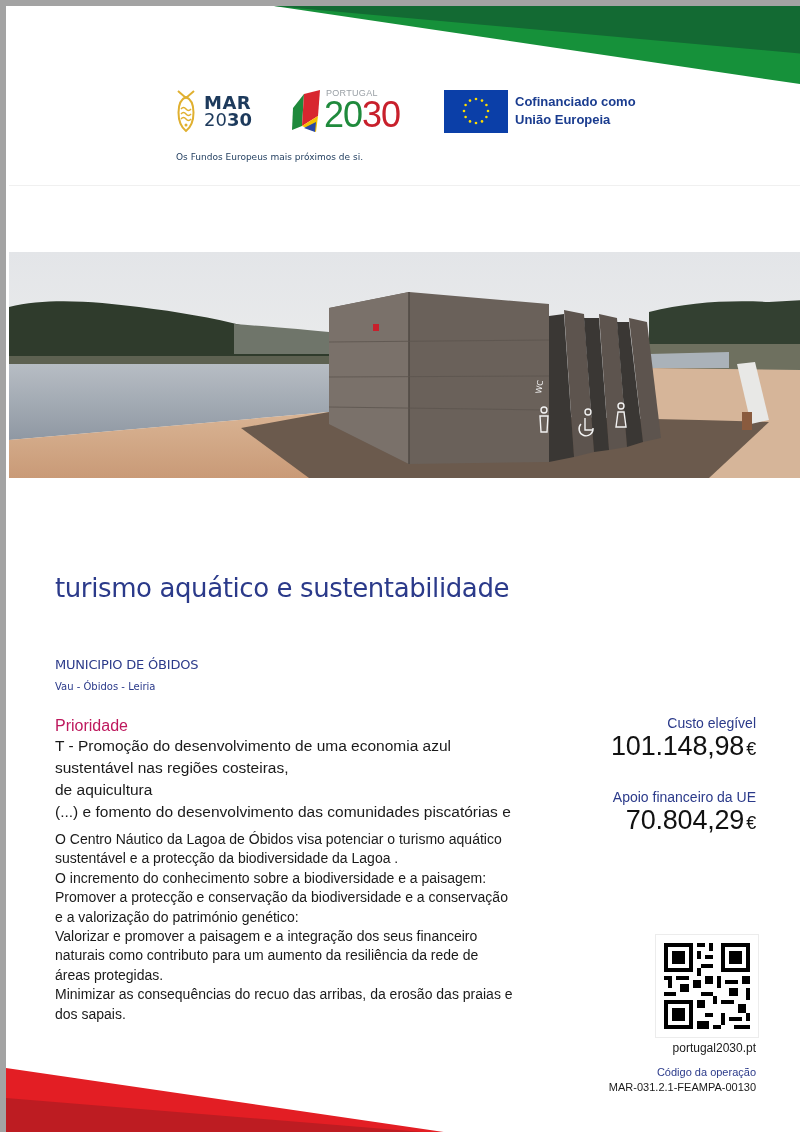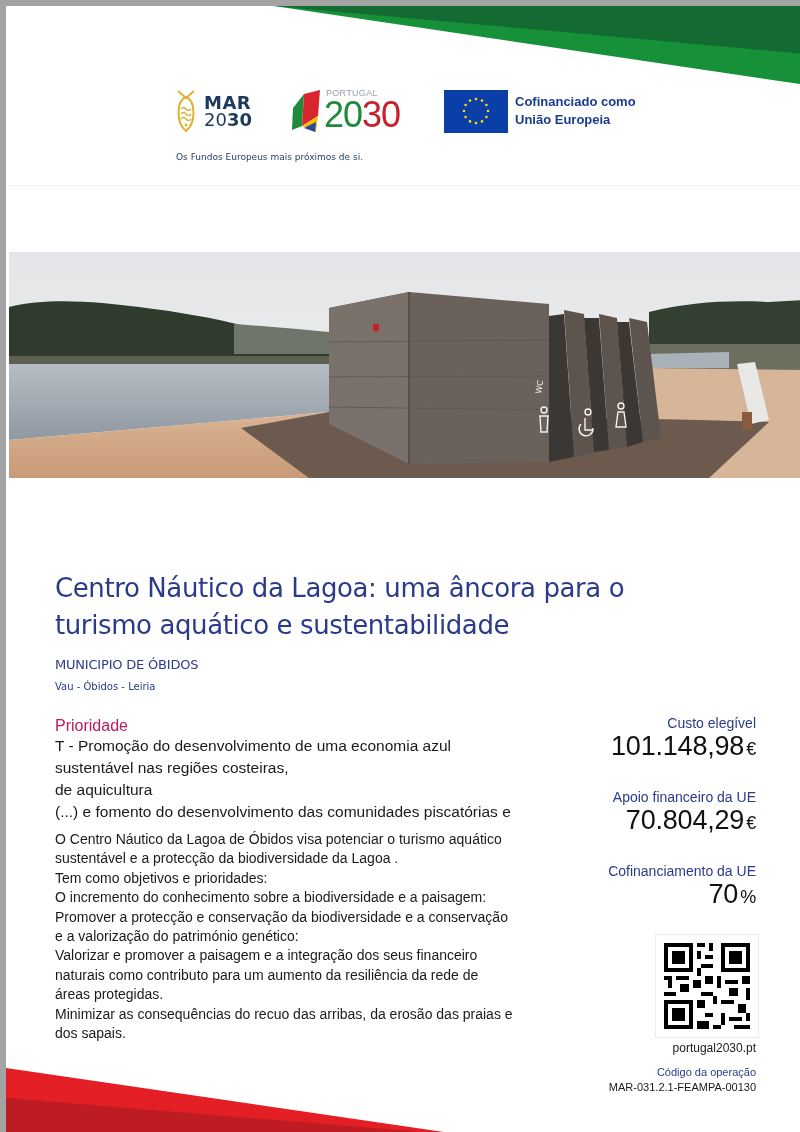--- a/index.html
+++ b/index.html
@@ -166,59 +166,53 @@
         <circle cx="612" cy="154" r="3"></circle>
           <path d="M609 160 L615 160 L617 175 L607 175 Z"></path>
       </g>
 
       <polygon points="728,112 746,110 760,168 742,172" fill="#e8e8e6"></polygon>
       <rect x="733" y="160" width="10" height="18" fill="#8a5b3e"></rect>
     </svg>
   </div>
 
   <div class="title">
-    <div>Centro Náutico da Lagoa: uma âncora para o</div>
     <div>turismo aquático e sustentabilidade</div>
   </div>
   <div class="municipio">MUNICIPIO DE ÓBIDOS</div>
   <div class="local">Vau - Óbidos - Leiria</div>
 
   <div class="prioridade-label">Prioridade</div>
   <div class="prioridade-text">
     <div>T - Promoção do desenvolvimento de uma economia azul</div>
     <div>sustentável nas regiões costeiras,</div>
     <div>de aquicultura</div>
     <div>(...) e fomento do desenvolvimento das comunidades piscatórias e</div>
   </div>
 
   <div class="descricao">
     <div>O Centro Náutico da Lagoa de Óbidos visa potenciar o turismo aquático</div>
     <div>sustentável e a protecção da biodiversidade da Lagoa .</div>
-    <div>Tem como objetivos e prioridades:</div>
     <div>O incremento do conhecimento sobre a biodiversidade e a paisagem:</div>
     <div>Promover a protecção e conservação da biodiversidade e a conservação</div>
     <div>e a valorização do património genético:</div>
     <div>Valorizar e promover a paisagem e a integração dos seus financeiro</div>
     <div>naturais como contributo para um aumento da resiliência da rede de</div>
     <div>áreas protegidas.</div>
     <div>Minimizar as consequências do recuo das arribas, da erosão das praias e</div>
     <div>dos sapais.</div>
   </div>
 
   <div class="finance" style="top:709px;">
     <div class="lbl">Custo elegível</div>
     <div class="val"><span>101.148,98</span><span class="unit">€</span></div>
   </div>
   <div class="finance" style="top:783px;">
     <div class="lbl">Apoio financeiro da UE</div>
     <div class="val"><span>70.804,29</span><span class="unit">€</span></div>
-  </div>
-  <div class="finance" style="top:857px;">
-    <div class="lbl">Cofinanciamento da UE</div>
-    <div class="val"><span>70</span><span class="unit">%</span></div>
   </div>
 
   <div class="qr">
     <svg width="102" height="102" viewBox="0 0 25 25" shape-rendering="crispEdges">
       <rect width="25" height="25" fill="#fff"></rect>
       <g fill="#000">
 
         <rect x="2" y="2" width="7" height="7"></rect>
           <rect x="3" y="3" width="5" height="5" fill="#fff"></rect>
           <rect x="4" y="4" width="3" height="3"></rect>

